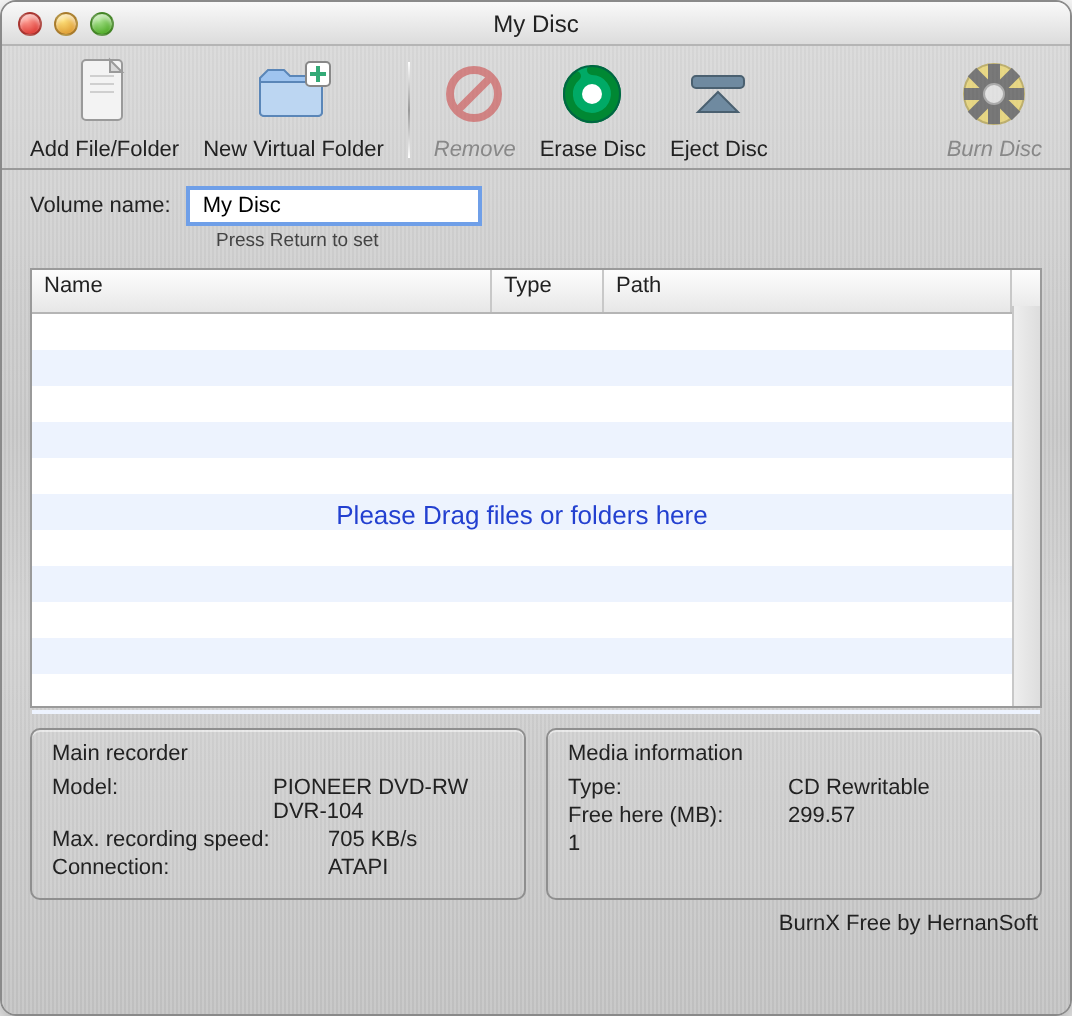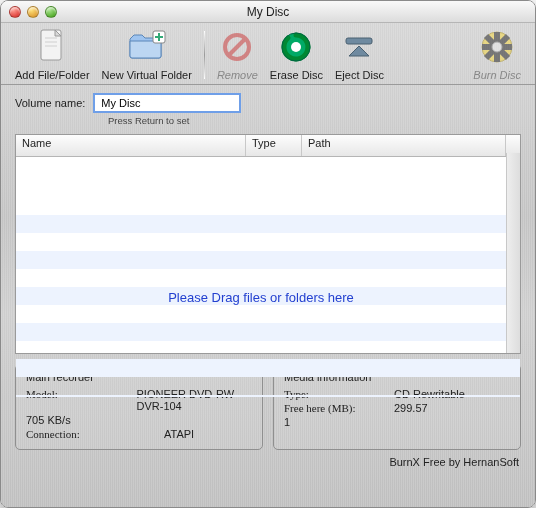--- a/index.html
+++ b/index.html
@@ -57,31 +57,31 @@
   }
   .hint { font-size:9.5px; color:#444; margin-left: 107px; margin-top:2px; }
   
   .tablewrap { margin: 8px 14px 0 14px; border: 1px solid #9a9a9a; background:#fff; height: 220px; position:relative; box-shadow: inset 0 0 0 1px #fff; }
   .thead { display:flex; height:22px; background: linear-gradient(#fdfdfd,#e7e7e7); border-bottom:1px solid #b5b5b5; font-size:11px; color:#222; }
   .th { padding: 2px 6px; border-right:1px solid #c8c8c8; }
   .th.name { width: 230px; }
   .th.type { width: 56px; }
   .th.path { flex:1; }
   .th.sbcorner { width: 14px; border-right:none; }
-  .rows { position:relative; height: calc(100% - 18px); overflow:hidden;margin-top:40px; }
+  .rows { position:relative; height: calc(100% - 18px); overflow:hidden; }
   .row { height: 18px; }
   .row.alt { background:#edf3fe; }
   .dragmsg { position:absolute; left:0; right:14px; top:0; bottom:0; display:flex; align-items:center; justify-content:center; color:#2340d0; font-size:13px; pointer-events:none; }
   .vscroll { position:absolute; right:0; top:18px; bottom:0; width:14px; background: linear-gradient(90deg,#eee,#ddd); border-left:1px solid #c8c8c8; }
   
   .panels { display:flex; gap:10px; padding: 10px 14px 0 14px; justify-content: flex-end; }
   .panel { flex:1; border:1px solid #8f8f8f; border-radius:5px; background: rgba(255,255,255,0.08); padding: 6px 10px 8px 10px; box-shadow: inset 0 1px 0 rgba(255,255,255,0.5); }
   .panel .ptitle { font-size:11px; color:#222; margin-bottom:4px; }
   .panel .line { font-size:11px; color:#222; display:flex; gap:6px; padding:1px 0; }
-  .panel .line .k { min-width:0;font-family:Liberation Serif, serif; }
+  .panel .line .k { min-width:0; }
   .panel.main .line .k { width: 132px; }
   .panel.media .line .k { width: 104px; }
   .credit { text-align:right; padding: 6px 16px 0 0; font-size:11px; color:#222; }
 </style>
 </head>
 <body>
 
 <div class="window">
   <div class="titlebar">
     <div class="traffic">
@@ -205,20 +205,21 @@
     </div>
 
     <div class="panels">
       <div class="panel main">
         <div class="ptitle">Main recorder</div>
         <div class="line">
             <span class="k">Model:</span>
             <span>PIONEER DVD-RW DVR-104</span>
           </div>
         <div class="line">
+            <span class="k">Max. recording speed:</span>
             <span>705 KB/s</span>
           </div>
         <div class="line">
             <span class="k">Connection:</span>
             <span>ATAPI</span>
           </div>
       </div>
       <div class="panel media">
         <div class="ptitle">Media information</div>
         <div class="line">

